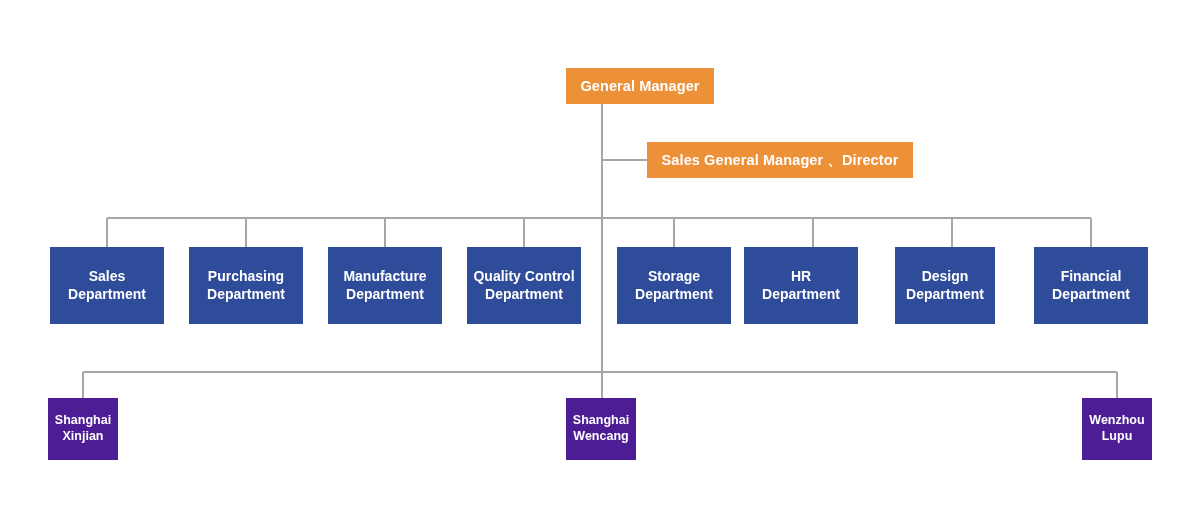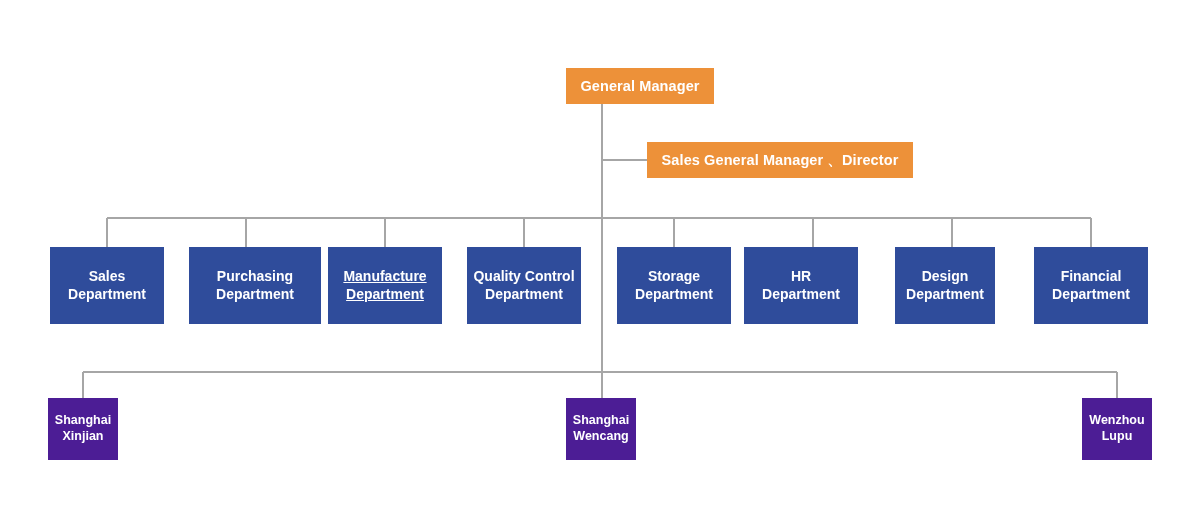--- a/index.html
+++ b/index.html
@@ -93,26 +93,26 @@
 
   <div class="node node-exec" style="left:647px; top:142px; width:266px; height:36px;">
     <span class="node-label">Sales General Manager 、Director</span>
   </div>
 
   <div class="node node-dept" style="left:50px; top:247px; width:114px; height:77px;">
     <span class="node-label">Sales
 Department</span>
   </div>
 
-  <div class="node node-dept" style="left:189px; top:247px; width:132px; height:77px;">
+  <div class="node node-dept" style="left:189px; top:247px; width:114px; height:77px;">
     <span class="node-label">Purchasing
 Department</span>
   </div>
 
-  <div class="node node-dept" style="left:328px; top:247px; width:114px; height:77px;text-decoration:underline;">
+  <div class="node node-dept" style="left:328px; top:247px; width:114px; height:77px;">
     <span class="node-label">Manufacture
 Department</span>
   </div>
 
   <div class="node node-dept" style="left:467px; top:247px; width:114px; height:77px;">
     <span class="node-label">Quality Control
 Department</span>
   </div>
 
   <div class="node node-dept" style="left:617px; top:247px; width:114px; height:77px;">

